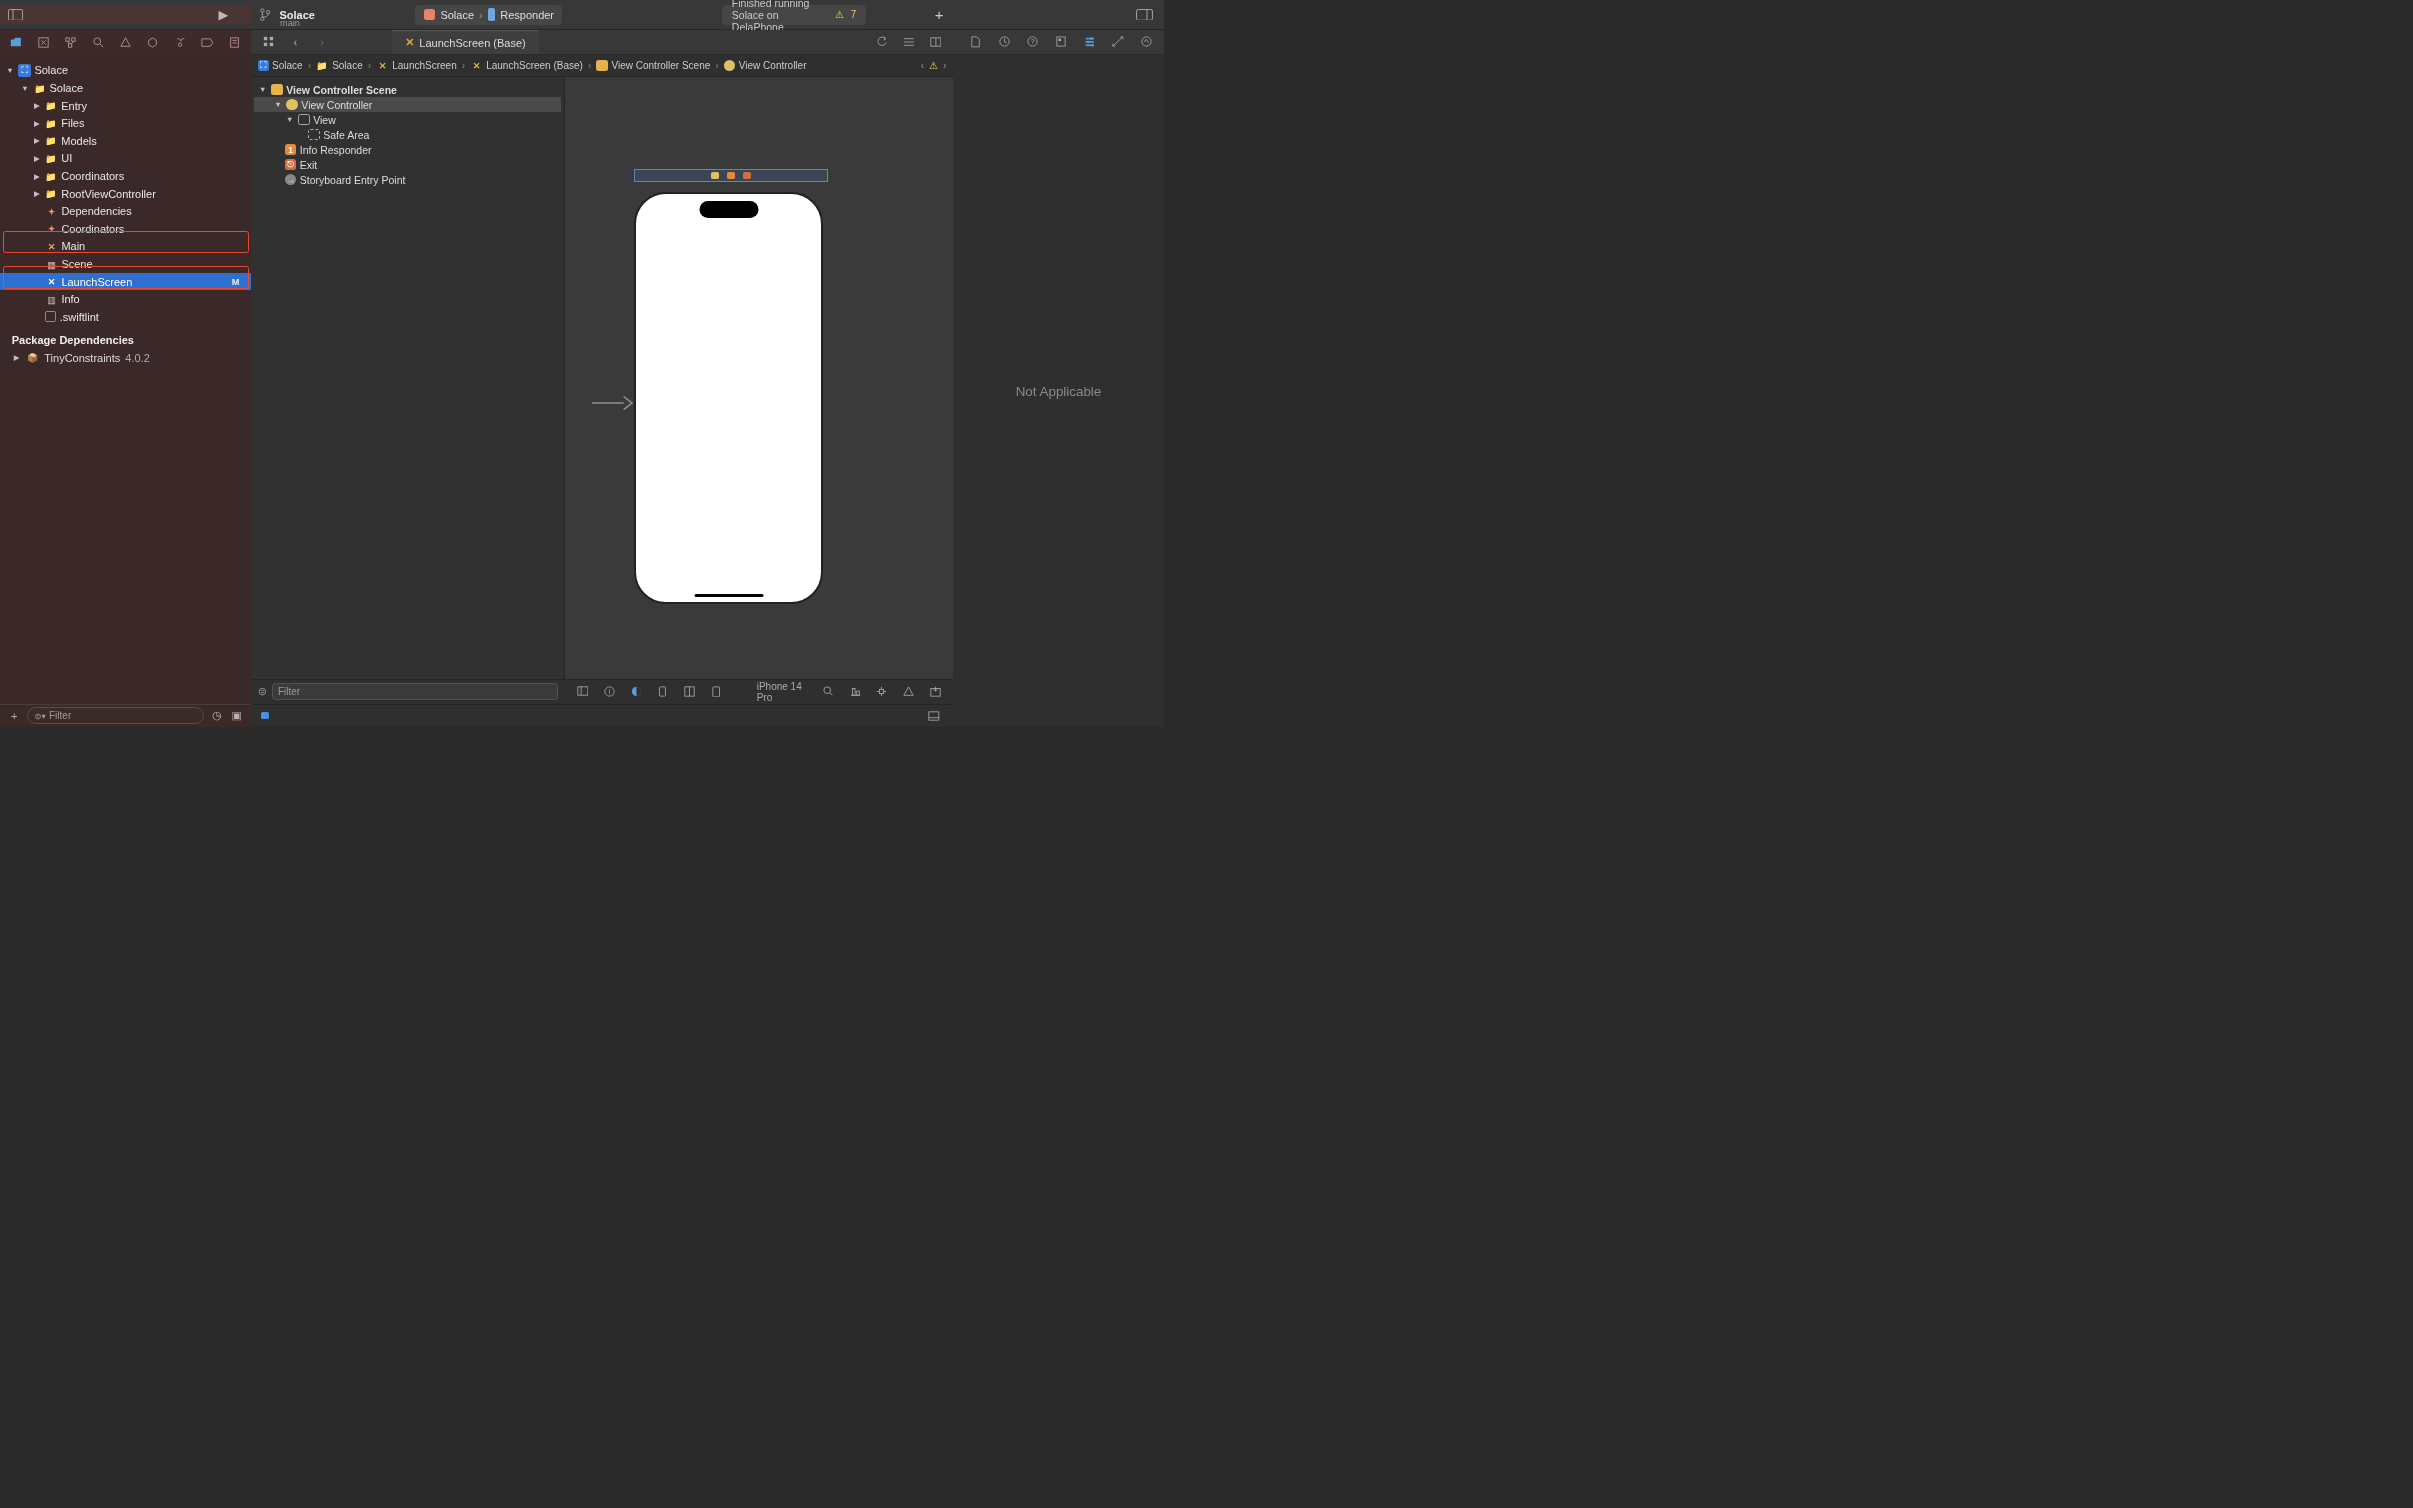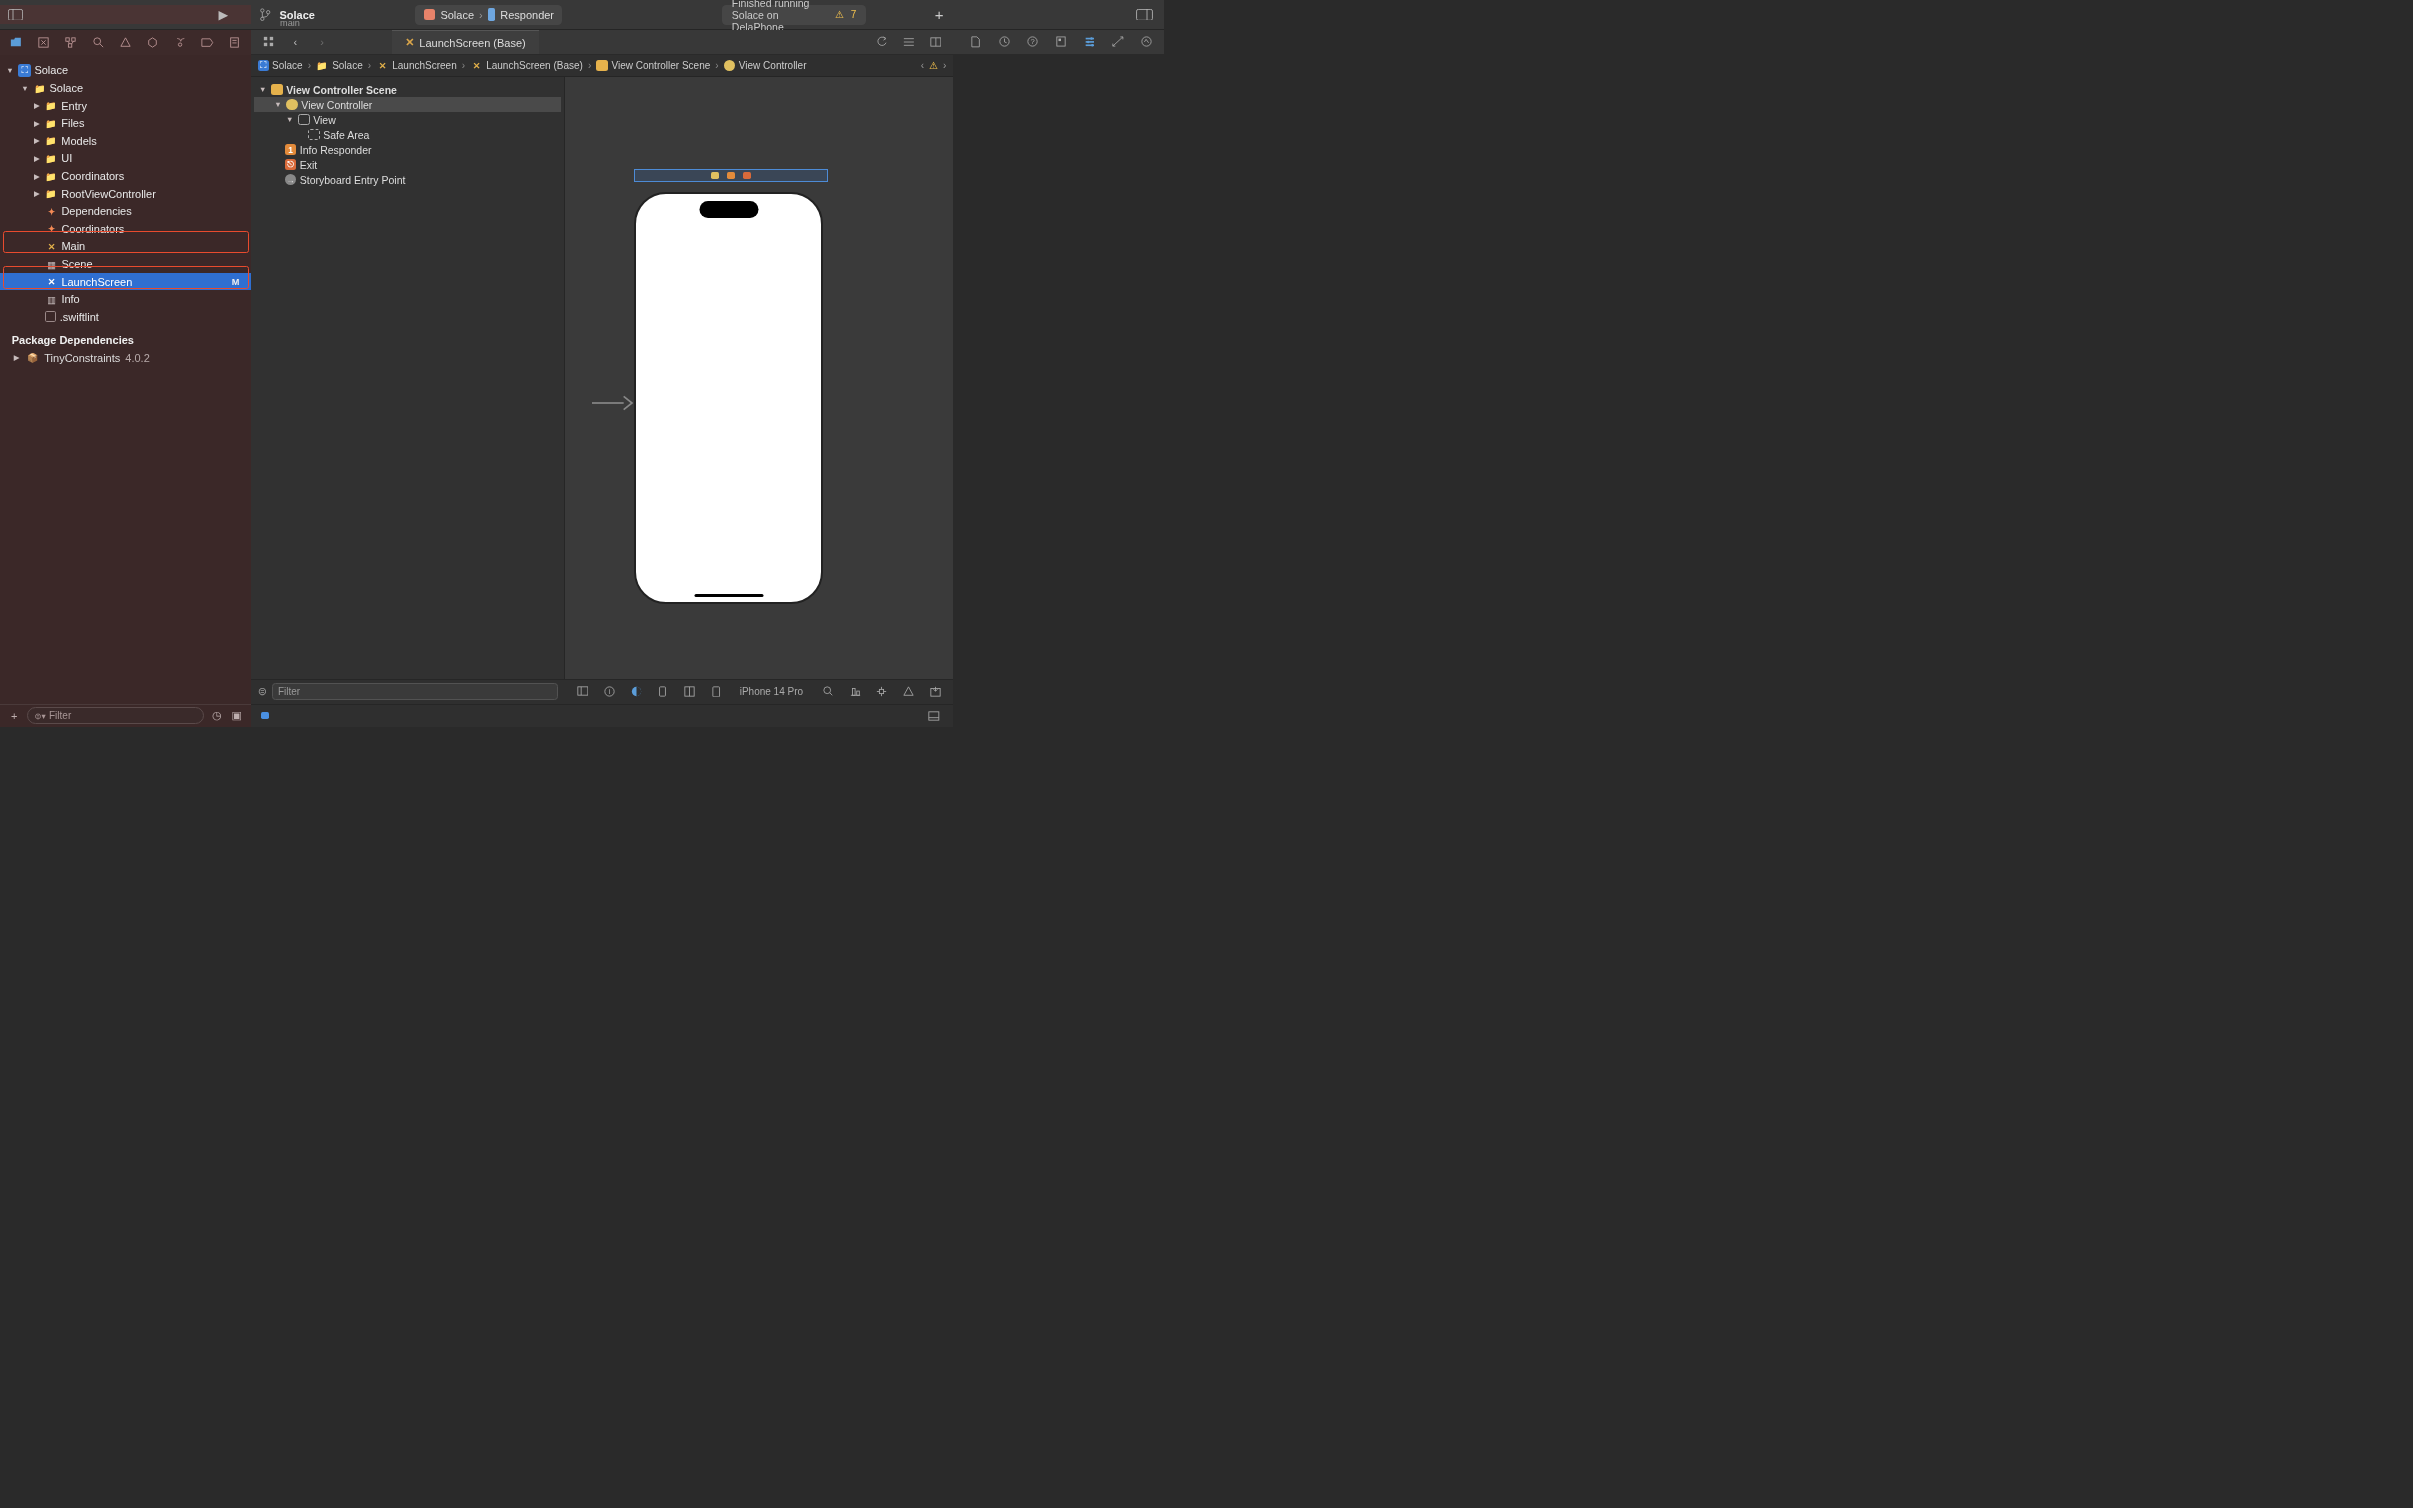--- a/index.html
+++ b/index.html
@@ -138,21 +138,21 @@
 .phone {
   margin-top:10px; width:189px; height:412px; background:#fff; border:2.5px solid #222; border-radius:32px; position:relative;
 }
 .notch { position:absolute; top:6.7px; left:50%; transform:translateX(-50%); width:59px; height:17px; background:#000; border-radius:10px;}
 .homebar { position:absolute; bottom:5px; left:50%; transform:translateX(-50%); width:69px; height:3.4px; background:#000; border-radius:2.5px;}
 
 .canvas-footer {
   height:25px; background:#2f2f2f; border-top:0.8px solid #262626; display:flex; align-items:center; padding:0 8.4px; gap:10px; color:#aaa; font-size:10px;
 }
 .cf-left { display:flex; gap:8.4px; align-items:center;}
-.cf-mid { margin-left:4px;}
+.cf-mid { margin-left:21px;}
 .cf-right { margin-left:auto; display:flex; gap:8.4px;}
 .outline-footer { height:25px; background:#2f2f2f; border-top:0.8px solid #262626; display:flex; align-items:center; padding:0 6.7px; gap:5px;}
 .outline-filter { flex:1; background:#3a3a3a; border:0.8px solid #525252; border-radius:3.4px; height:17px; display:flex; align-items:center; padding:0 5px; color:#999; font-size:10px;}
 
 
 .inspector {
   grid-column:3; grid-row:3; background:#2f2f2f; display:flex; flex-direction:column;
 }
 .insp-body { flex:1; display:flex; align-items:center; justify-content:center; color:#8a8a8a; font-size:13.4px;}
 
@@ -662,15 +662,20 @@
       <span class="blue-dot"></span>
       <span class="iconbtn">
           <svg width="11.7" height="10" viewBox="0 0 14 12">
             <rect x="1" y="1" width="12" height="10" fill="none" stroke="#aaa"></rect>
             <line x1="1" y1="8" x2="13" y2="8" stroke="#aaa"></line>
           </svg>
         </span>
     </div>
   </div>
 
+  <div class="inspector">
+    <div class="insp-body">
+      <span>Not Applicable</span>
+    </div>
+  </div>
 
 </div>
 
 
 </body></html>

